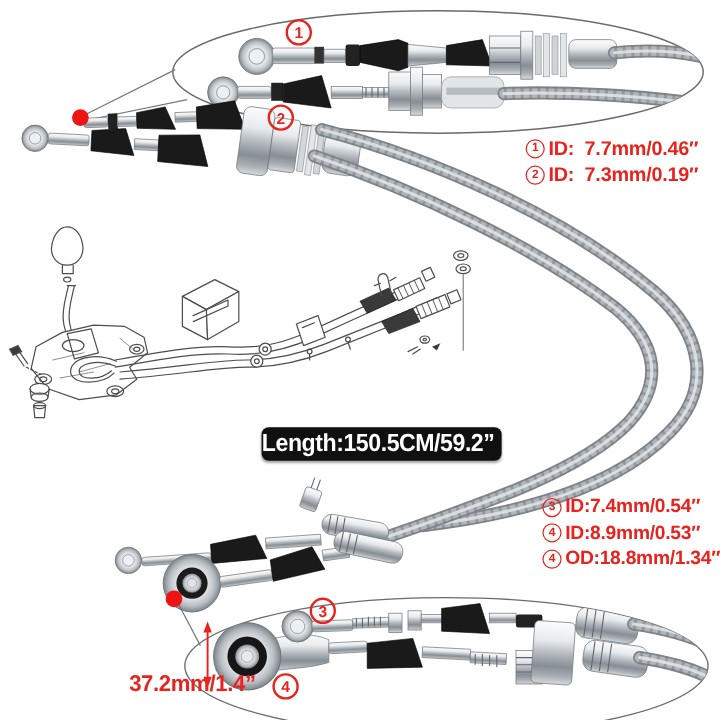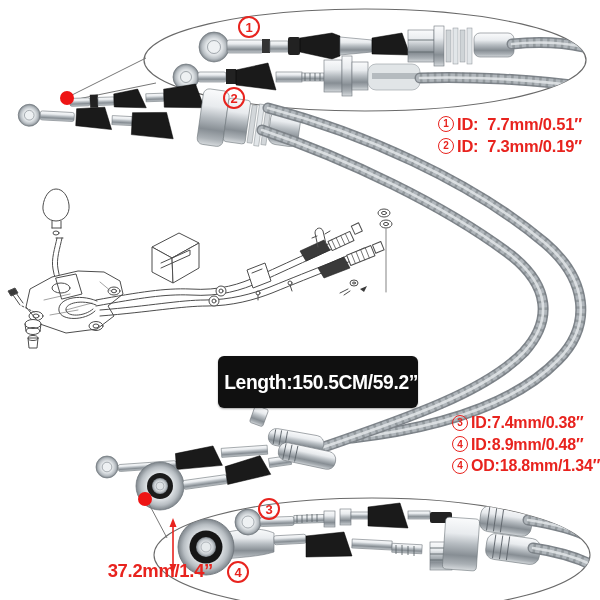--- a/index.html
+++ b/index.html
@@ -20,22 +20,22 @@
     font-size:10px;font-weight:700;margin-right:3px;flex:0 0 auto;
   }
   
   .photo-num{
     position:absolute;display:flex;align-items:center;justify-content:center;
     width:18px;height:18px;border:2px solid #e8231e;border-radius:50%;
     color:#e8231e;font-size:13px;font-weight:700;background:transparent;
   }
   
   .length-badge{
-    position:absolute;left:218px;top:356px;width:200px;height:52px;
-    background:#101010;border-radius:6px;display:flex;align-items:center;justify-content:flex-start;
+    position:absolute;left:218px;top:356px;width:200px;height:28px;
+    background:#101010;border-radius:6px;display:flex;align-items:center;justify-content:flex-end;
     box-shadow:0 1px 2px rgba(0,0,0,.35);
   }
   .length-badge span{
     color:#ffffff;font-size:20.5px;font-weight:700;letter-spacing:-0.4px;
     transform:scaleX(.94);white-space:pre;
   }
   
   .dim-text{
     position:absolute;left:106px;top:560px;color:#e8231e;
     font-size:19px;font-weight:700;letter-spacing:-0.3px;transform:scaleX(.97);
@@ -379,33 +379,33 @@
     </div>
   <div class="photo-num" style="left:258px;top:498px;">
       <span>3</span>
     </div>
   <div class="photo-num" style="left:227px;top:561px;">
       <span>4</span>
     </div>
 
   <div class="overlay spec-block spec-top" style="left:438px;top:113px;">
     <div class="spec-line">
-      <span class="circled">1</span><span>ID:  7.7mm/0.51″</span>
+      <span class="circled">1</span><span>ID:  7.7mm/0.46″</span>
     </div>
     <div class="spec-line">
       <span class="circled">2</span><span>ID:  7.3mm/0.19″</span>
     </div>
   </div>
 
   <div class="overlay spec-block spec-bottom" style="left:452px;top:412px;">
     <div class="spec-line">
-      <span class="circled">3</span><span>ID:7.4mm/0.38″</span>
+      <span class="circled">3</span><span>ID:7.4mm/0.54″</span>
     </div>
     <div class="spec-line">
-      <span class="circled">4</span><span>ID:8.9mm/0.48″</span>
+      <span class="circled">4</span><span>ID:8.9mm/0.53″</span>
     </div>
     <div class="spec-line">
       <span class="circled">4</span><span>OD:18.8mm/1.34″</span>
     </div>
   </div>
 
   <div class="length-badge">
     <span>Length:150.5CM/59.2”</span>
   </div>
 

